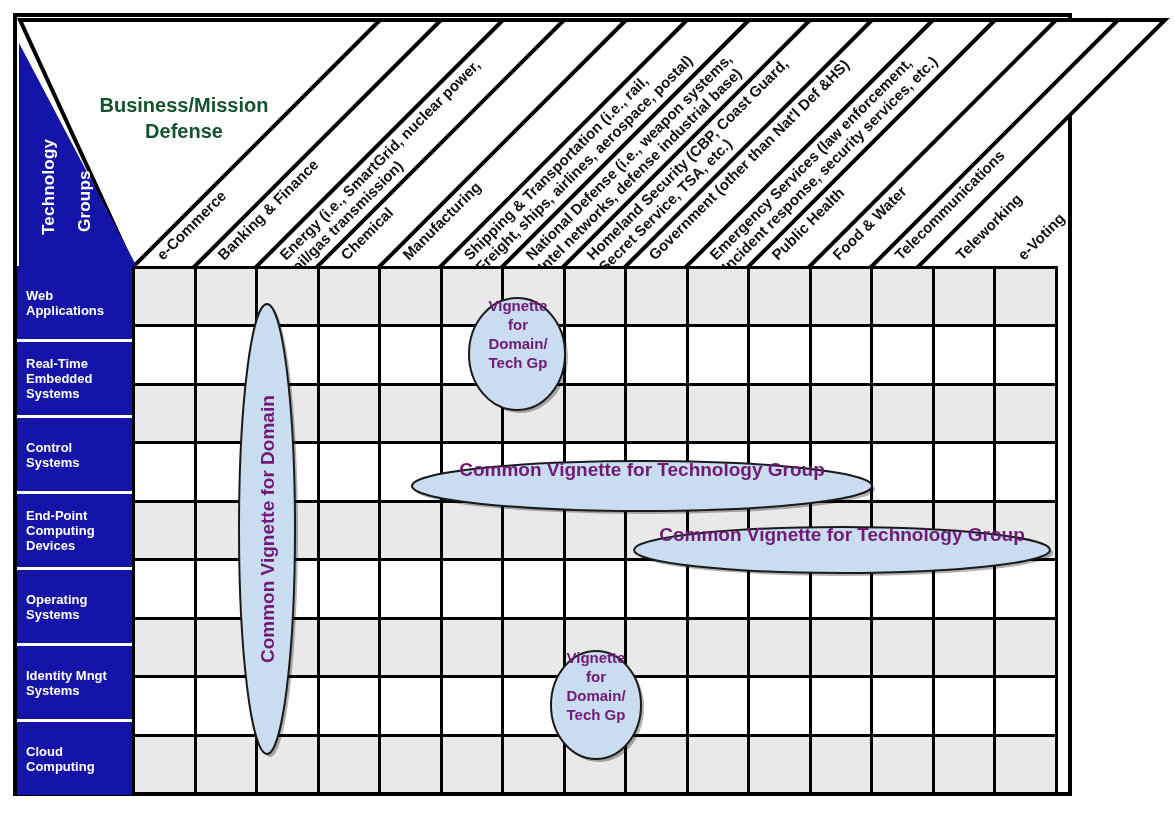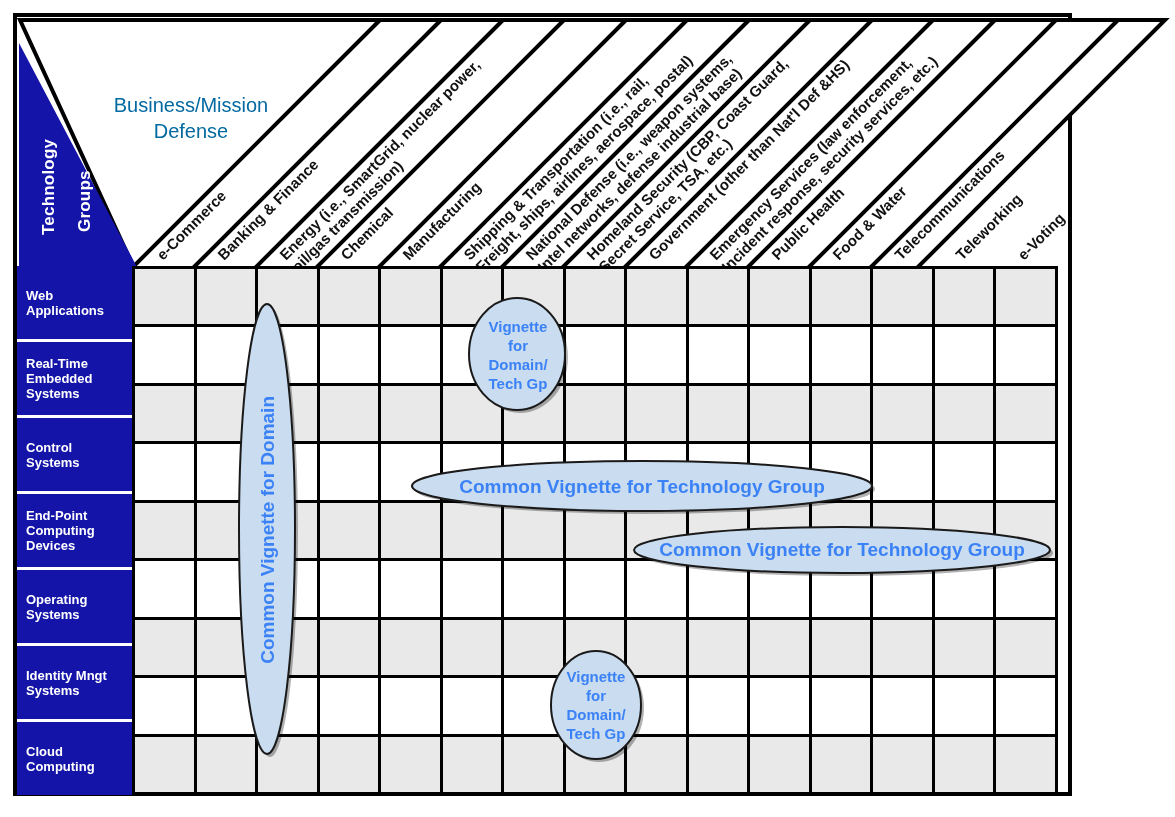--- a/index.html
+++ b/index.html
@@ -19,22 +19,22 @@
   .header-svg{position:absolute;left:0;top:0;}
 
   
   .corner-tri{position:absolute;left:17px;top:17px;width:120px;height:250px;}
 
   .corner-label{position:absolute;color:#fff;font-weight:bold;font-size:17px;
                 line-height:19px;letter-spacing:.2px;
                 writing-mode:vertical-rl;transform:rotate(180deg);
                 text-align:center;}
 
-  .bm-title{position:absolute;left:51px;top:92px;width:280px;text-align:center;
-            font-weight:normal;font-size:20px;line-height:26px;color:#0369a1;}
+  .bm-title{position:absolute;left:44px;top:92px;width:280px;text-align:center;
+            font-weight:bold;font-size:20px;line-height:26px;color:#14532d;}
 
   
   .grid{position:absolute;left:132px;top:266px;width:926px;height:529px;
         border:3px solid #000;box-sizing:border-box;display:flex;flex-direction:column;}
   .grid-row{display:flex;flex:1 1 0;border-bottom:3px solid #000;box-sizing:border-box;}
   .grid-row:last-child{border-bottom:none;}
   .grid-cell{flex:1 1 0;border-right:3px solid #000;box-sizing:border-box;}
   .grid-cell:last-child{border-right:none;}
   .row-odd .grid-cell{background:#e9e9e9;}
   .row-even .grid-cell{background:#ffffff;}
@@ -42,22 +42,22 @@
   
   .rowlabels{position:absolute;left:17px;top:266px;width:139px;height:529px;
              display:flex;flex-direction:column;}
   .rowlabel{flex:1 1 0;background:#1414A8;color:#fff;font-weight:bold;
             font-size:13px;line-height:15px;display:flex;align-items:center;
             padding-left:9px;box-sizing:border-box;
             border-bottom:3px solid #ffffff;}
   .rowlabel:last-child{border-bottom:none;}
 
   
-  .vig{position:absolute;display:flex;align-items:center;justify-content:center;
-       text-align:center;font-weight:bold;color:#3b82f6;}
+  .vig{position:absolute;display:flex;justify-content:center;
+       text-align:center;font-weight:bold;color:#701a75;}
   .vig svg{position:absolute;left:0;top:0;overflow:visible;}
   .vig .vtext{position:relative;z-index:2;}
 
   .vig-circle1{left:467px;top:296px;width:102px;height:118px;font-size:15px;line-height:19px;}
   .vig-circle2{left:548px;top:648px;width:96px;height:114px;font-size:15px;line-height:19px;}
   .vig-oval-tg1{left:409px;top:459px;width:466px;height:56px;font-size:19px;}
   .vig-oval-tg2{left:631px;top:524px;width:422px;height:52px;font-size:19px;}
   .vig-vert{left:237px;top:302px;width:62px;height:455px;font-size:19px;}
   .vig-vert .vtext{writing-mode:vertical-rl;transform:rotate(180deg);white-space:nowrap;}
 </style>

